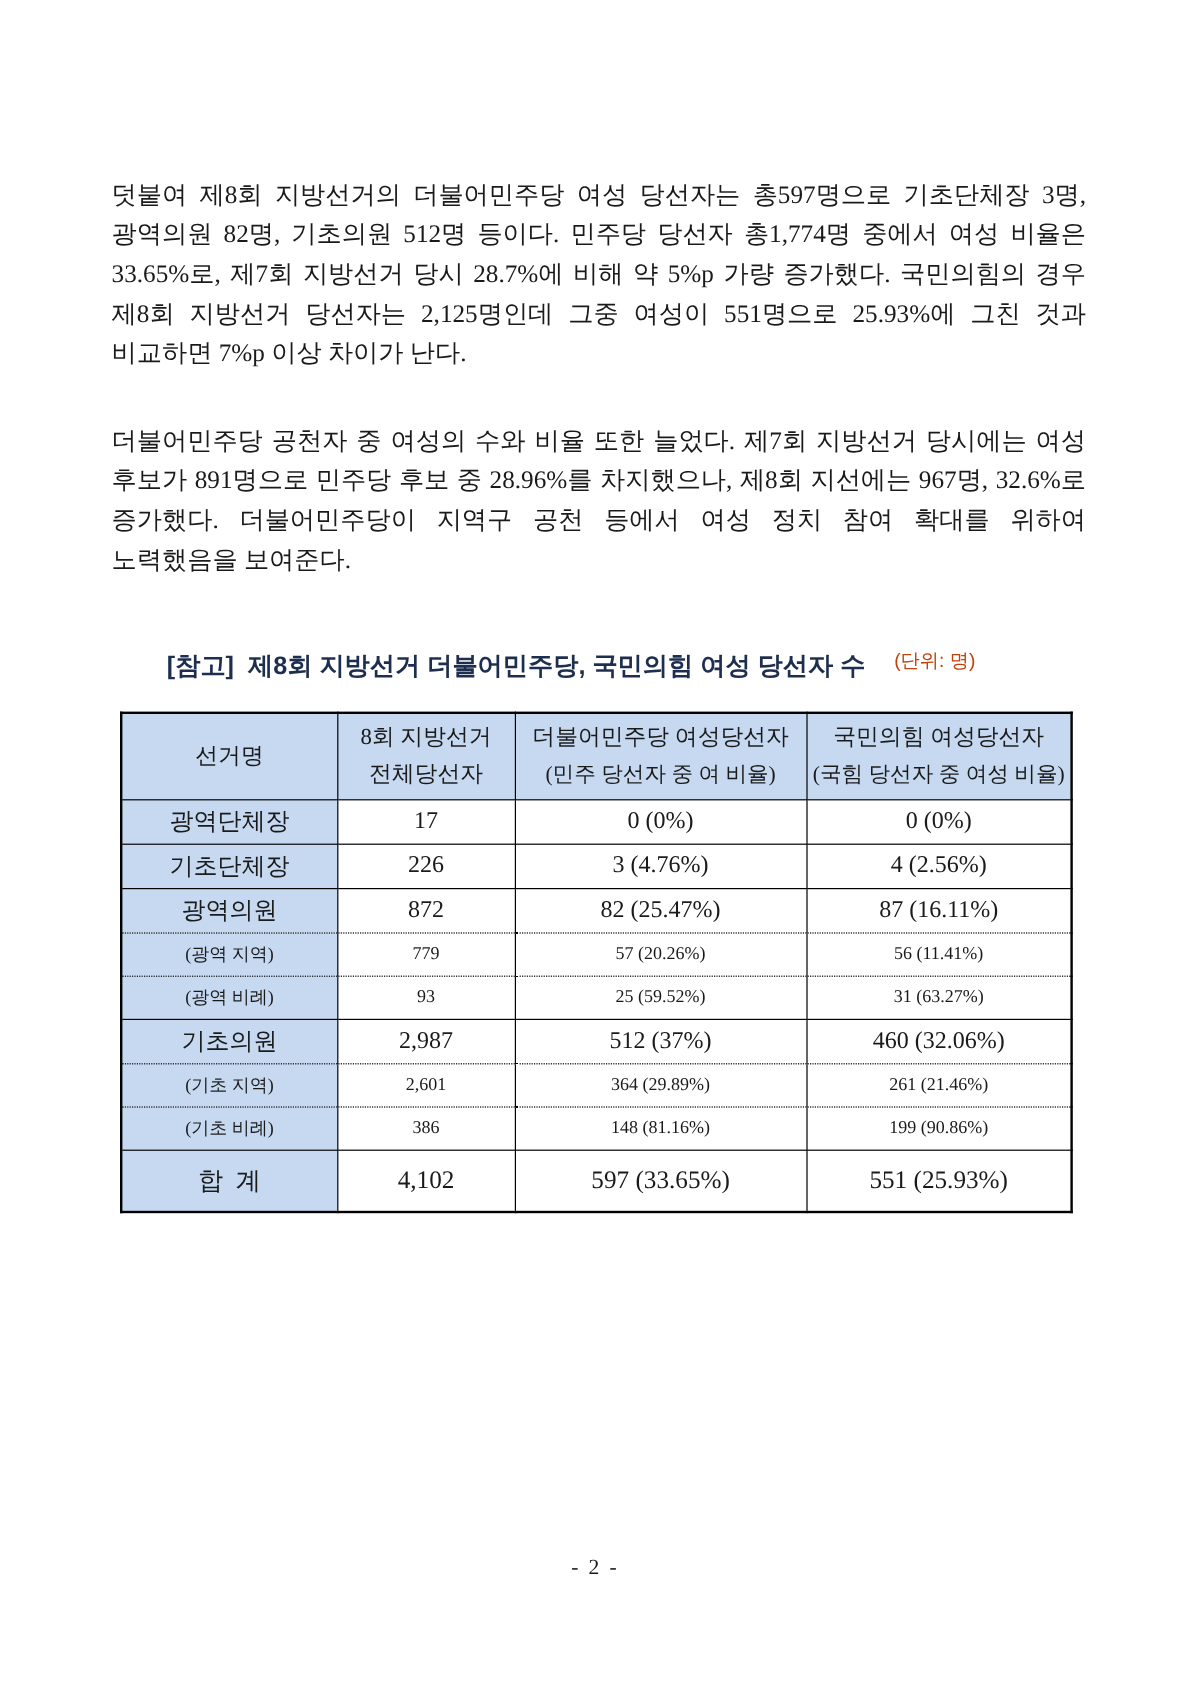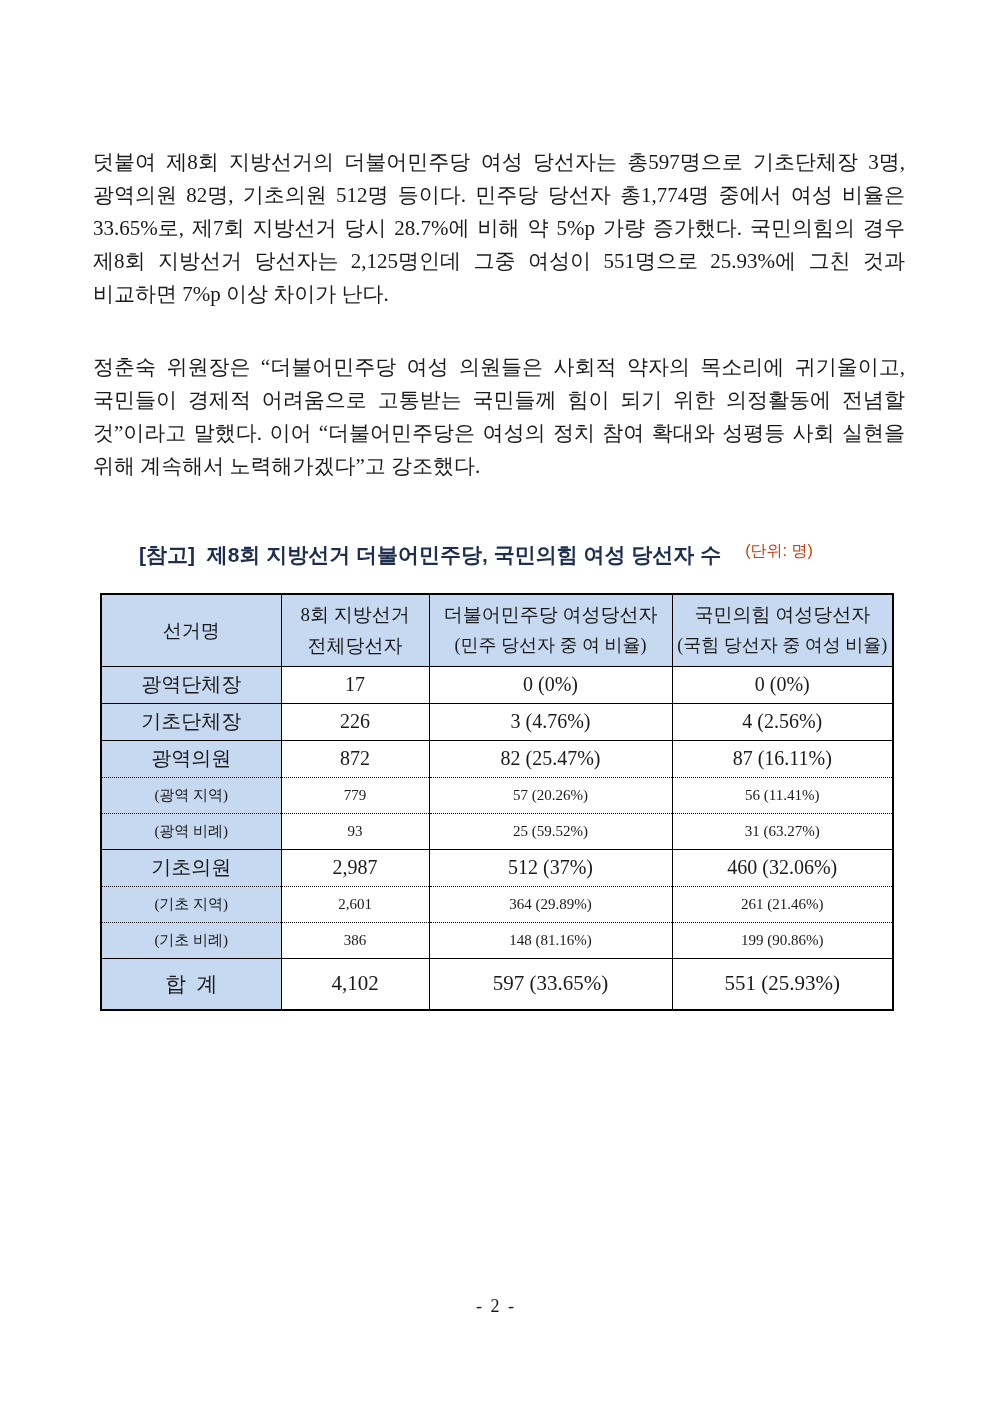--- a/index.html
+++ b/index.html
@@ -84,22 +84,22 @@
     color: #1a1a1a;
   }
 </style>
 </head>
 <body>
 
 <div class="content">
 
   <p class="body-para">덧붙여 제8회 지방선거의 더불어민주당 여성 당선자는 총597명으로 기초단체장 3명, 광역의원 82명, 기초의원 512명 등이다. 민주당 당선자 총1,774명 중에서 여성 비율은 33.65%로, 제7회 지방선거 당시 28.7%에 비해 약 5%p 가량 증가했다. 국민의힘의 경우 제8회 지방선거 당선자는 2,125명인데 그중 여성이 551명으로 25.93%에 그친 것과 비교하면 7%p 이상 차이가 난다.</p>
 
+  <p class="body-para">더불어민주당 공천자 중 여성의 수와 비율 또한 늘었다. 제7회 지방선거 당시에는 여성 후보가 891명으로 민주당 후보 중 28.96%를 차지했으나, 제8회 지선에는 967명, 32.6%로 증가했다. 더불어민주당이 지역구 공천 등에서 여성 정치 참여 확대를 위하여 노력했음을 보여준다.</p>
 
-  <p class="body-para">정춘숙 위원장은 “더불어민주당 여성 의원들은 사회적 약자의 목소리에 귀기울이고, 국민들이 경제적 어려움으로 고통받는 국민들께 힘이 되기 위한 의정활동에 전념할 것”이라고 말했다. 이어 “더불어민주당은 여성의 정치 참여 확대와 성평등 사회 실현을 위해 계속해서 노력해가겠다”고 강조했다.</p>
 
   <div class="table-caption">
     <span class="tbl-title">[참고]  제8회 지방선거 더불어민주당, 국민의힘 여성 당선자 수</span>
     <span class="tbl-unit">(단위: 명)</span>
   </div>
 
   <table class="ref-table">
     <colgroup>
       <col style="width:180px">
       <col style="width:148px">

